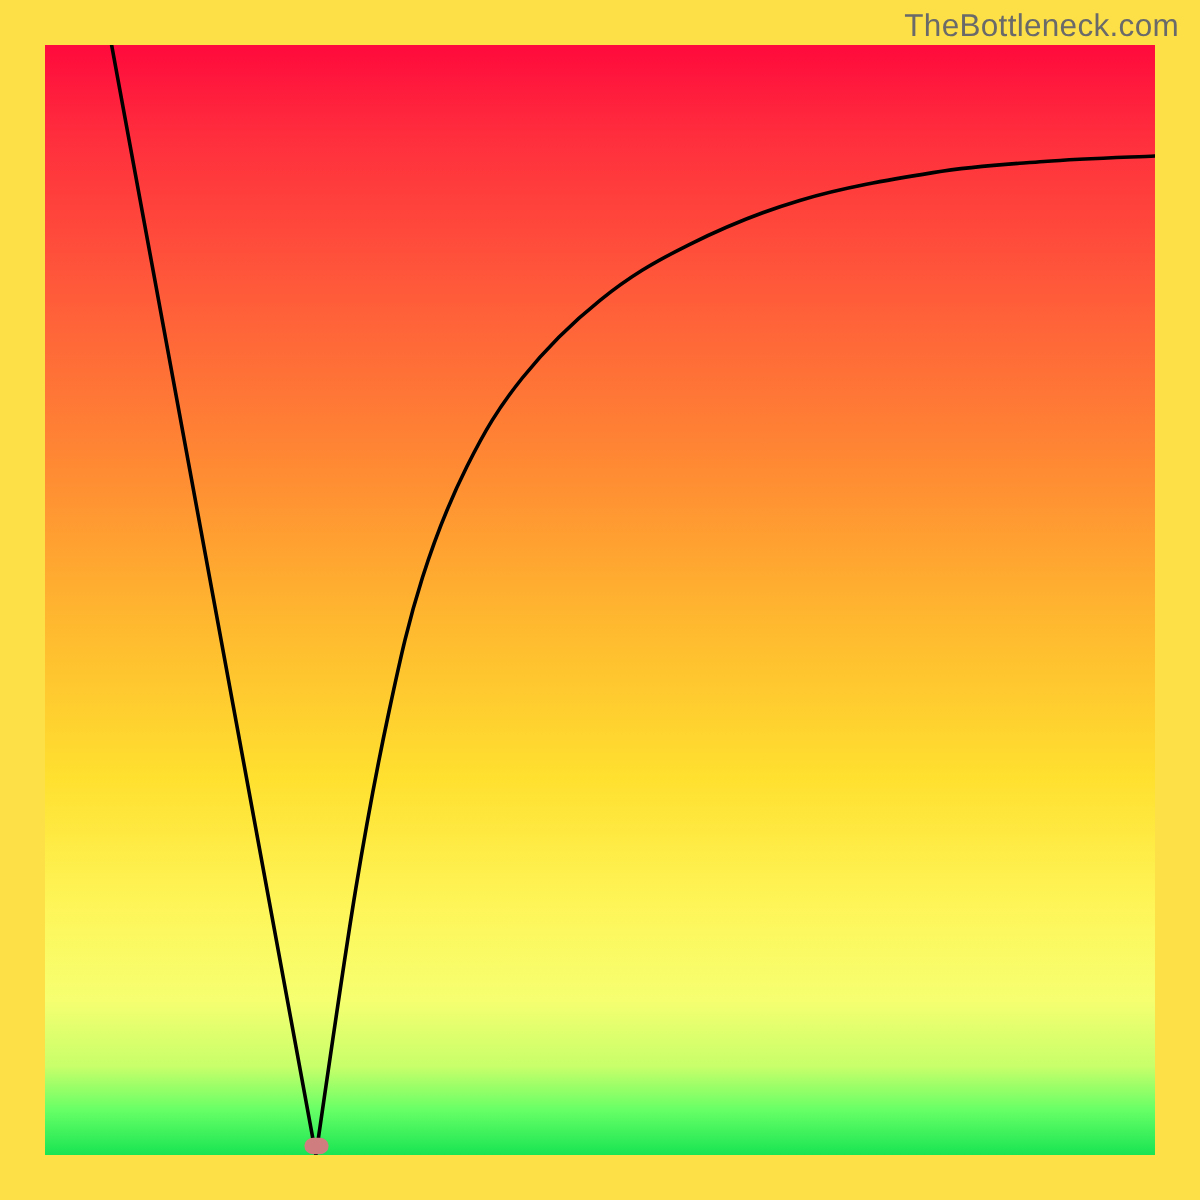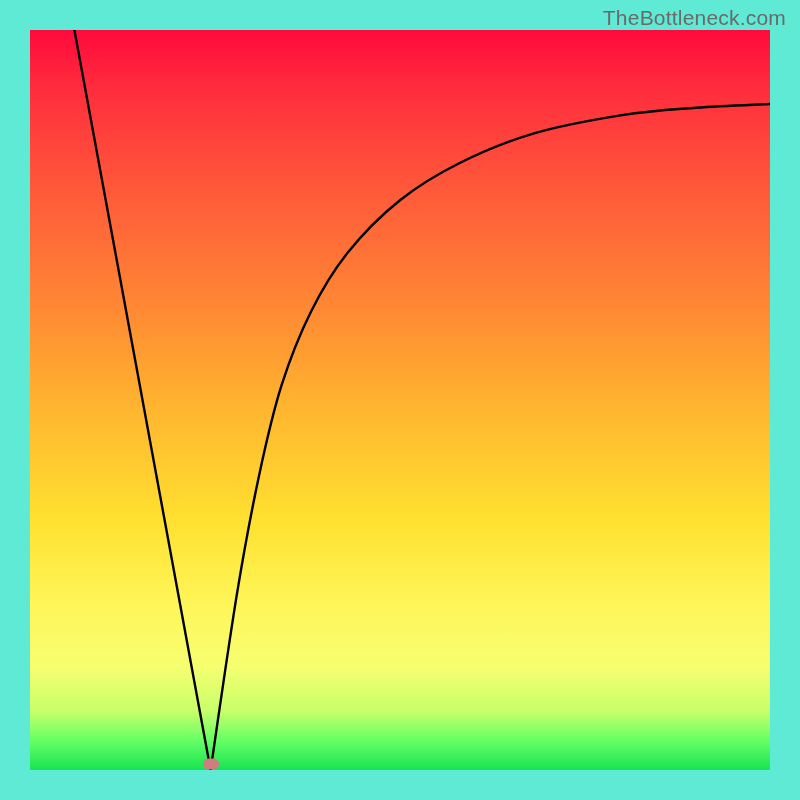--- a/index.html
+++ b/index.html
@@ -8,21 +8,21 @@
     width: 800px;
     height: 800px;
     background: #000;
     overflow: hidden;
     font-family: Arial, Helvetica, sans-serif;
   }
   .frame {
     position: relative;
     width: 800px;
     height: 800px;
-    background: #5eead4;
+    background: #fde047;
   }
   .plot-area {
     position: absolute;
     left: 30px;
     top: 30px;
     width: 740px;
     height: 740px;
     
     background: linear-gradient(
       to bottom,

